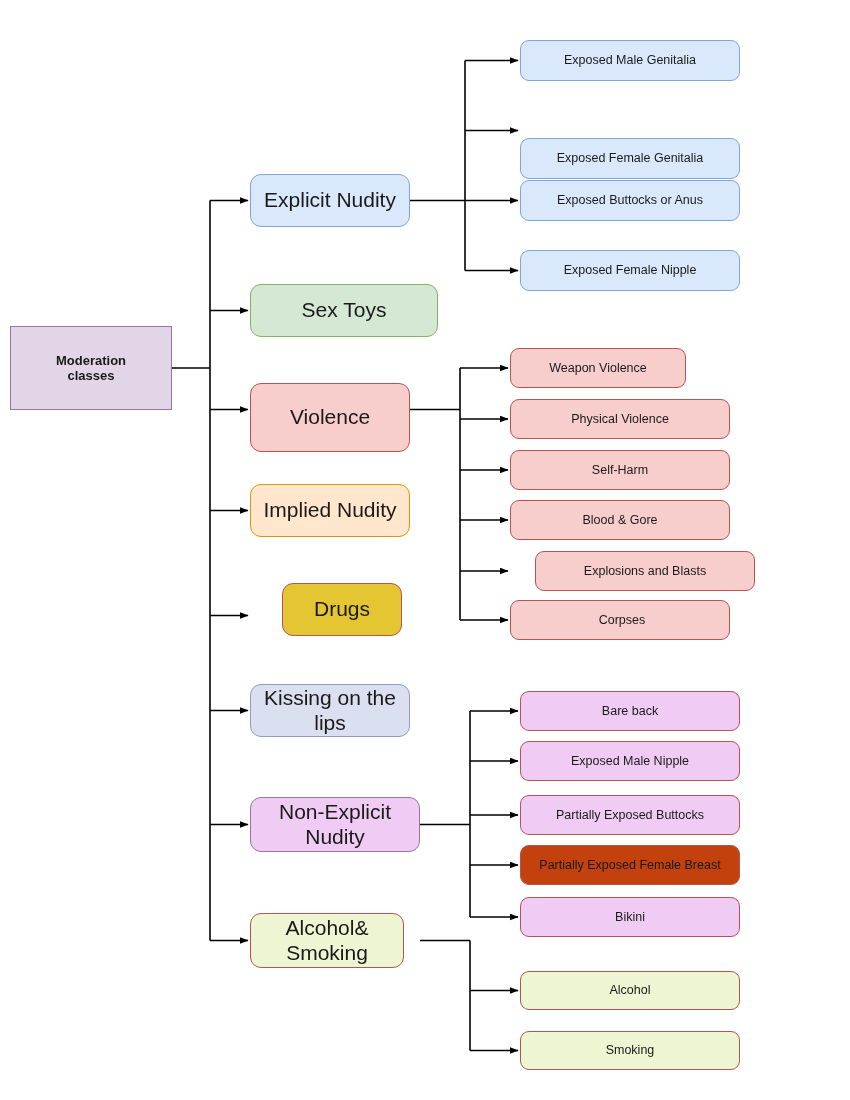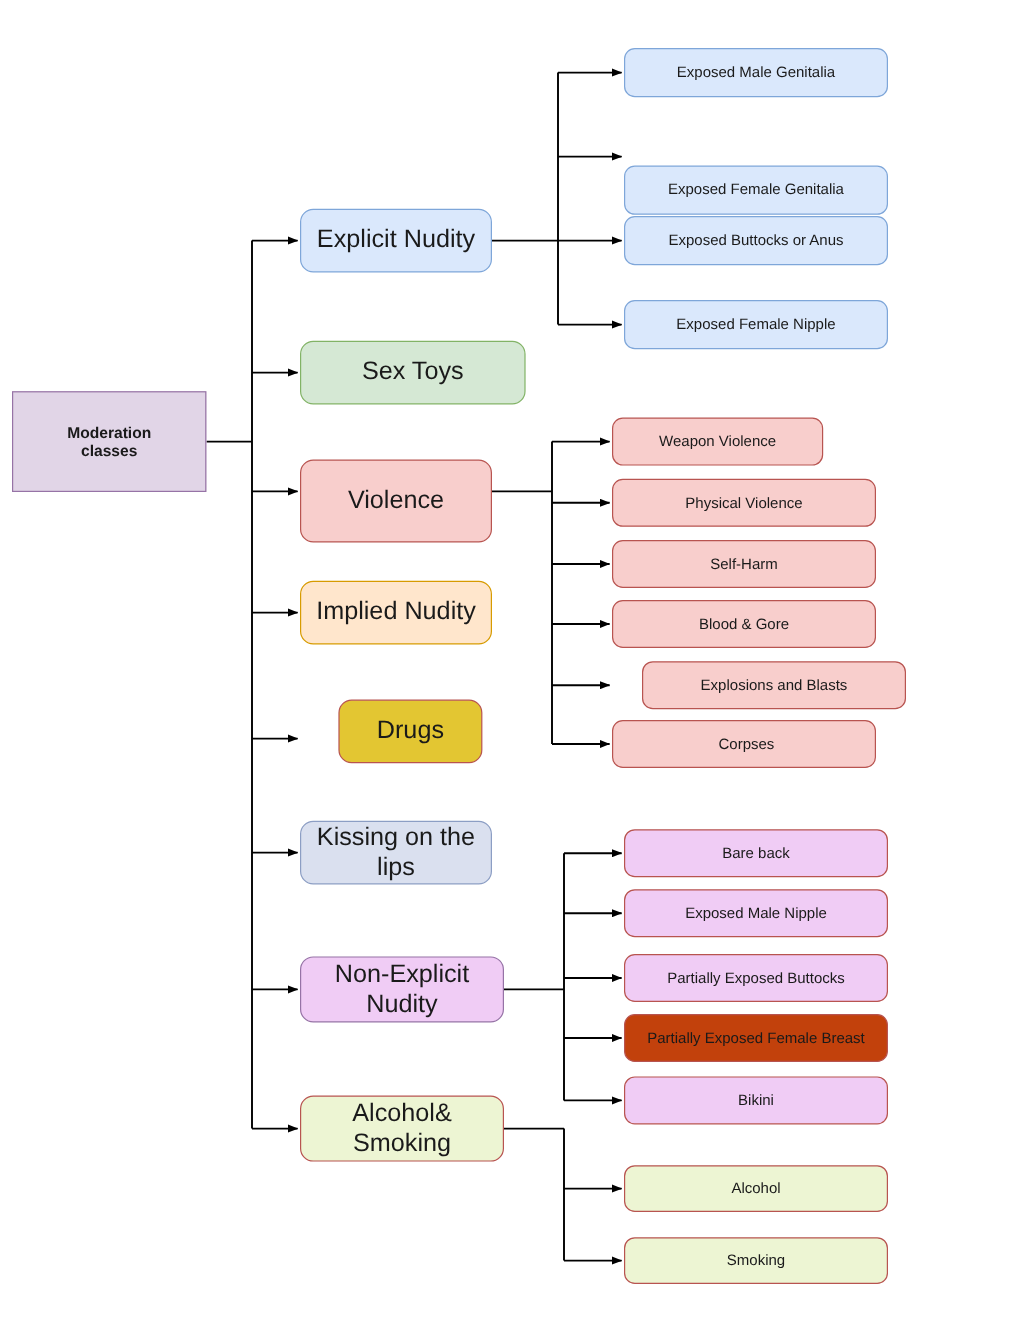--- a/index.html
+++ b/index.html
@@ -108,21 +108,21 @@
   <div id="node-layer">
       <div class="node node-root" style="left: 10px; top: 326px; width: 162px; height: 84px; background: rgb(225, 213, 231); border-color: rgb(150, 115, 166); color: rgb(26, 26, 26);">Moderation
 classes</div>
       <div class="node node-level2" style="left: 250px; top: 174px; width: 160px; height: 53px; background: rgb(218, 232, 252); border-color: rgb(126, 166, 217);">Explicit Nudity</div>
       <div class="node node-level2" style="left: 250px; top: 284px; width: 188px; height: 53px; background: rgb(213, 232, 212); border-color: rgb(130, 179, 102);">Sex Toys</div>
       <div class="node node-level2" style="left: 250px; top: 383px; width: 160px; height: 69px; background: rgb(248, 206, 204); border-color: rgb(184, 84, 80);">Violence</div>
       <div class="node node-level2" style="left: 250px; top: 484px; width: 160px; height: 53px; background: rgb(255, 230, 204); border-color: rgb(215, 155, 0);">Implied Nudity</div>
       <div class="node node-level2" style="left: 250px; top: 583px; width: 120px; height: 53px; background: rgb(227, 198, 50); border-color: rgb(184, 84, 80); margin-left: 32px;">Drugs</div>
       <div class="node node-level2" style="left: 250px; top: 684px; width: 160px; height: 53px; background: rgb(218, 224, 239); border-color: rgb(140, 158, 196);">Kissing on the lips</div>
       <div class="node node-level2" style="left: 250px; top: 797px; width: 170px; height: 55px; background: rgb(240, 204, 245); border-color: rgb(150, 115, 166);">Non-Explicit Nudity</div>
-      <div class="node node-level2" style="left: 250px; top: 913px; width: 170px; height: 55px; background: rgb(237, 245, 211); border-color: rgb(184, 84, 80);">Alcohol&amp; Smoking</div>
+      <div class="node node-level2" style="left: 250px; top: 913px; width: 154px; height: 55px; background: rgb(237, 245, 211); border-color: rgb(184, 84, 80);">Alcohol&amp; Smoking</div>
       <div class="node node-leaf" style="left: 520px; top: 40px; width: 220px; height: 41px; background: rgb(218, 232, 252); border-color: rgb(126, 166, 217);">Exposed Male Genitalia</div>
       <div class="node node-leaf" style="left: 520px; top: 110px; width: 220px; height: 41px; background: rgb(218, 232, 252); border-color: rgb(126, 166, 217); margin-top: 28px;">Exposed Female Genitalia</div>
       <div class="node node-leaf" style="left: 520px; top: 180px; width: 220px; height: 41px; background: rgb(218, 232, 252); border-color: rgb(126, 166, 217);">Exposed Buttocks or Anus</div>
       <div class="node node-leaf" style="left: 520px; top: 250px; width: 220px; height: 41px; background: rgb(218, 232, 252); border-color: rgb(126, 166, 217);">Exposed Female Nipple</div>
       <div class="node node-leaf" style="left: 510px; top: 348px; width: 176px; height: 40px; background: rgb(248, 206, 204); border-color: rgb(184, 84, 80);">Weapon Violence</div>
       <div class="node node-leaf" style="left: 510px; top: 399px; width: 220px; height: 40px; background: rgb(248, 206, 204); border-color: rgb(184, 84, 80);">Physical Violence</div>
       <div class="node node-leaf" style="left: 510px; top: 450px; width: 220px; height: 40px; background: rgb(248, 206, 204); border-color: rgb(184, 84, 80);">Self-Harm</div>
       <div class="node node-leaf" style="left: 510px; top: 500px; width: 220px; height: 40px; background: rgb(248, 206, 204); border-color: rgb(184, 84, 80);">Blood &amp; Gore</div>
       <div class="node node-leaf" style="left: 510px; top: 551px; width: 220px; height: 40px; background: rgb(248, 206, 204); border-color: rgb(184, 84, 80); margin-left: 25px;">Explosions and Blasts</div>
       <div class="node node-leaf" style="left: 510px; top: 600px; width: 220px; height: 40px; background: rgb(248, 206, 204); border-color: rgb(184, 84, 80); padding-left: 12px;">Corpses</div>

